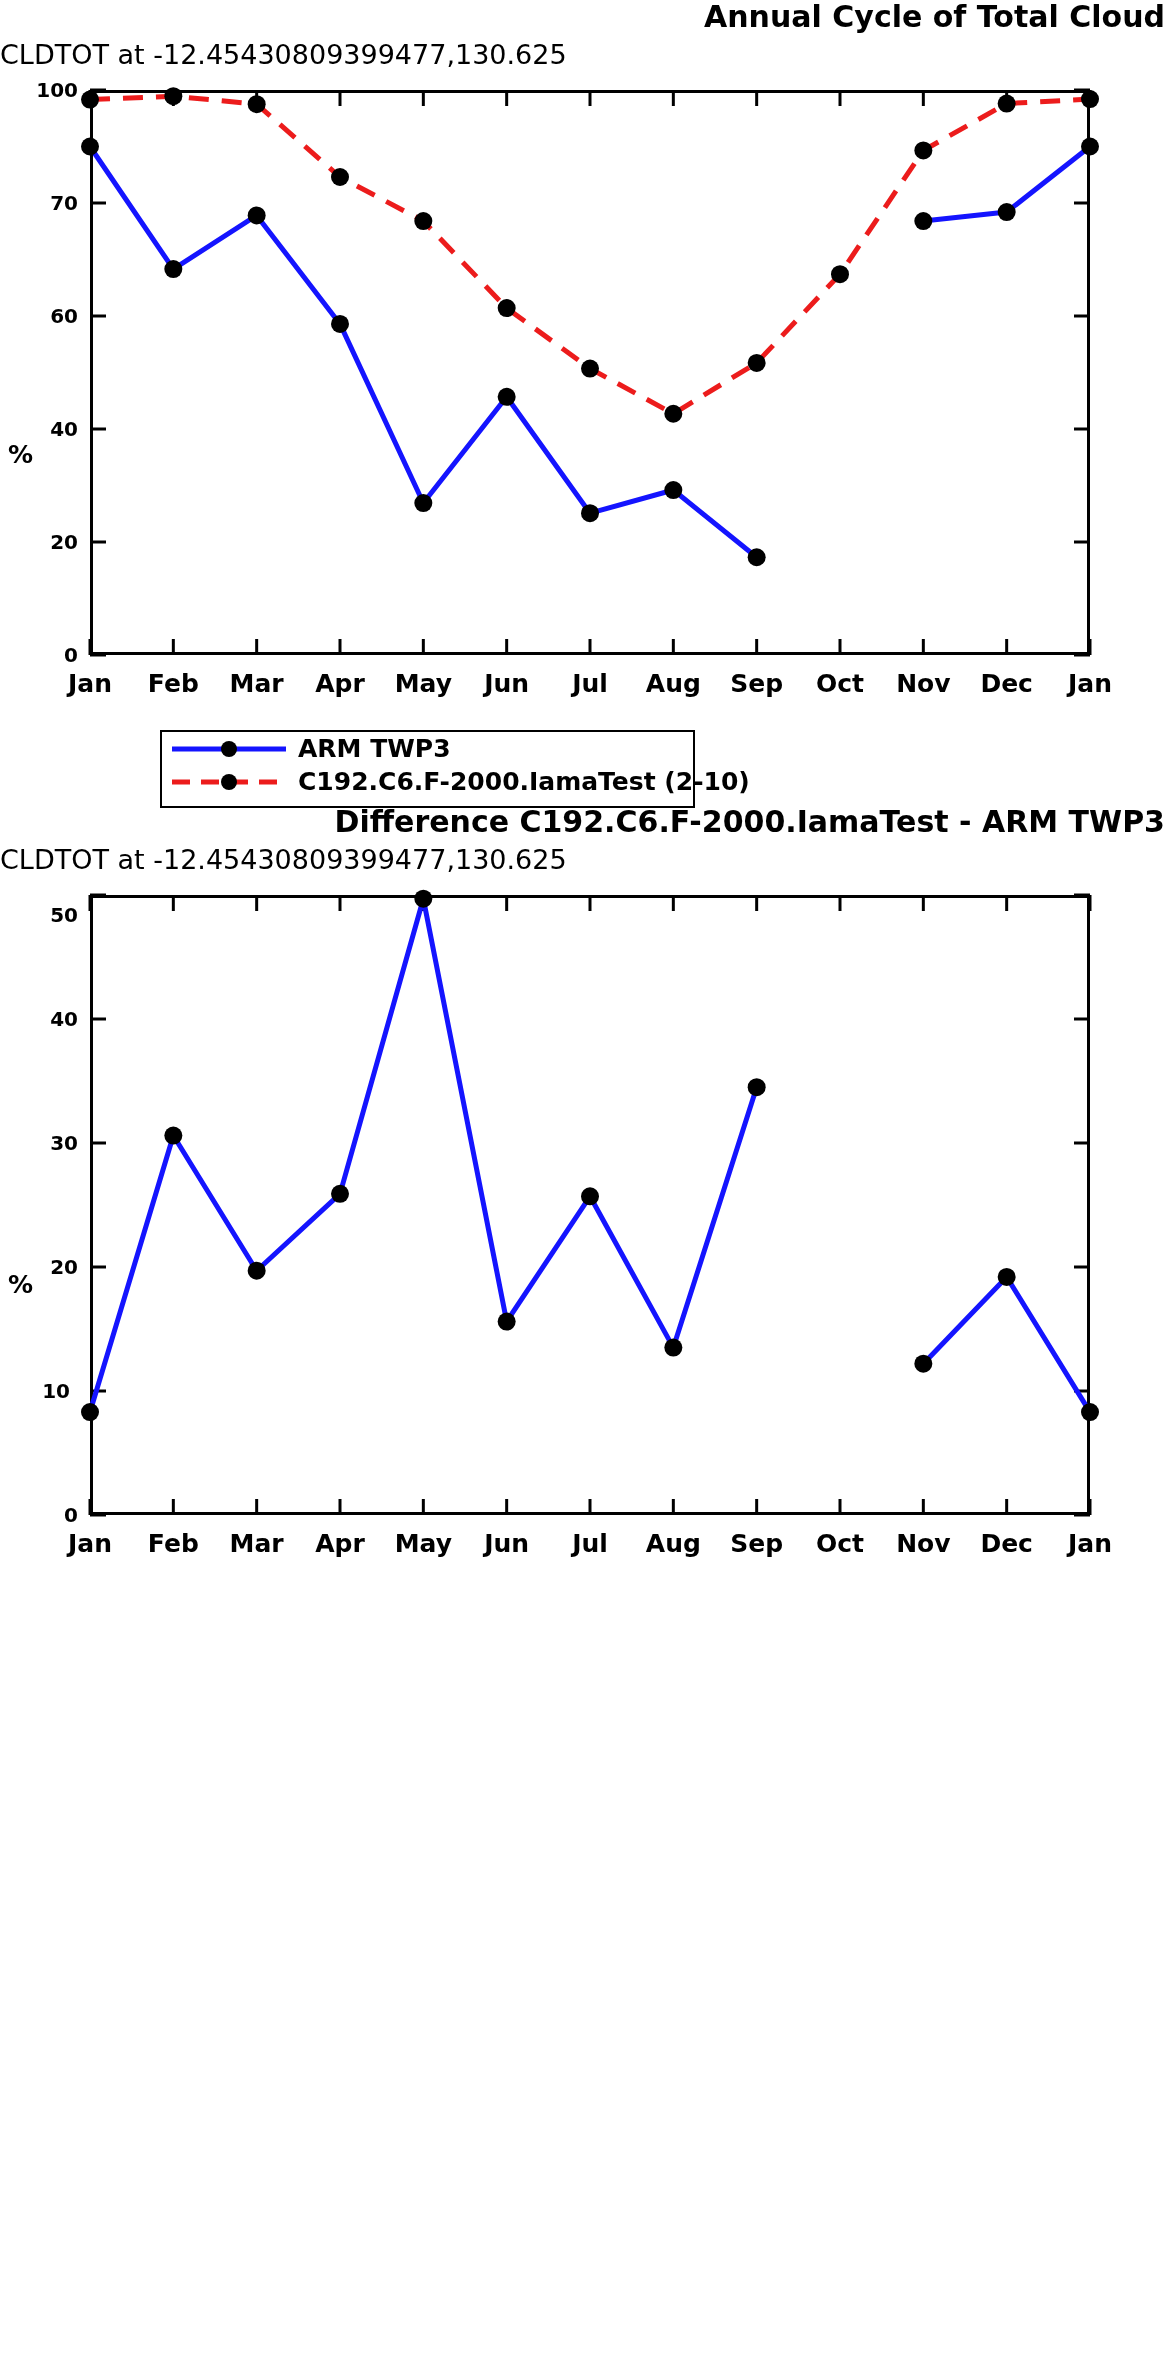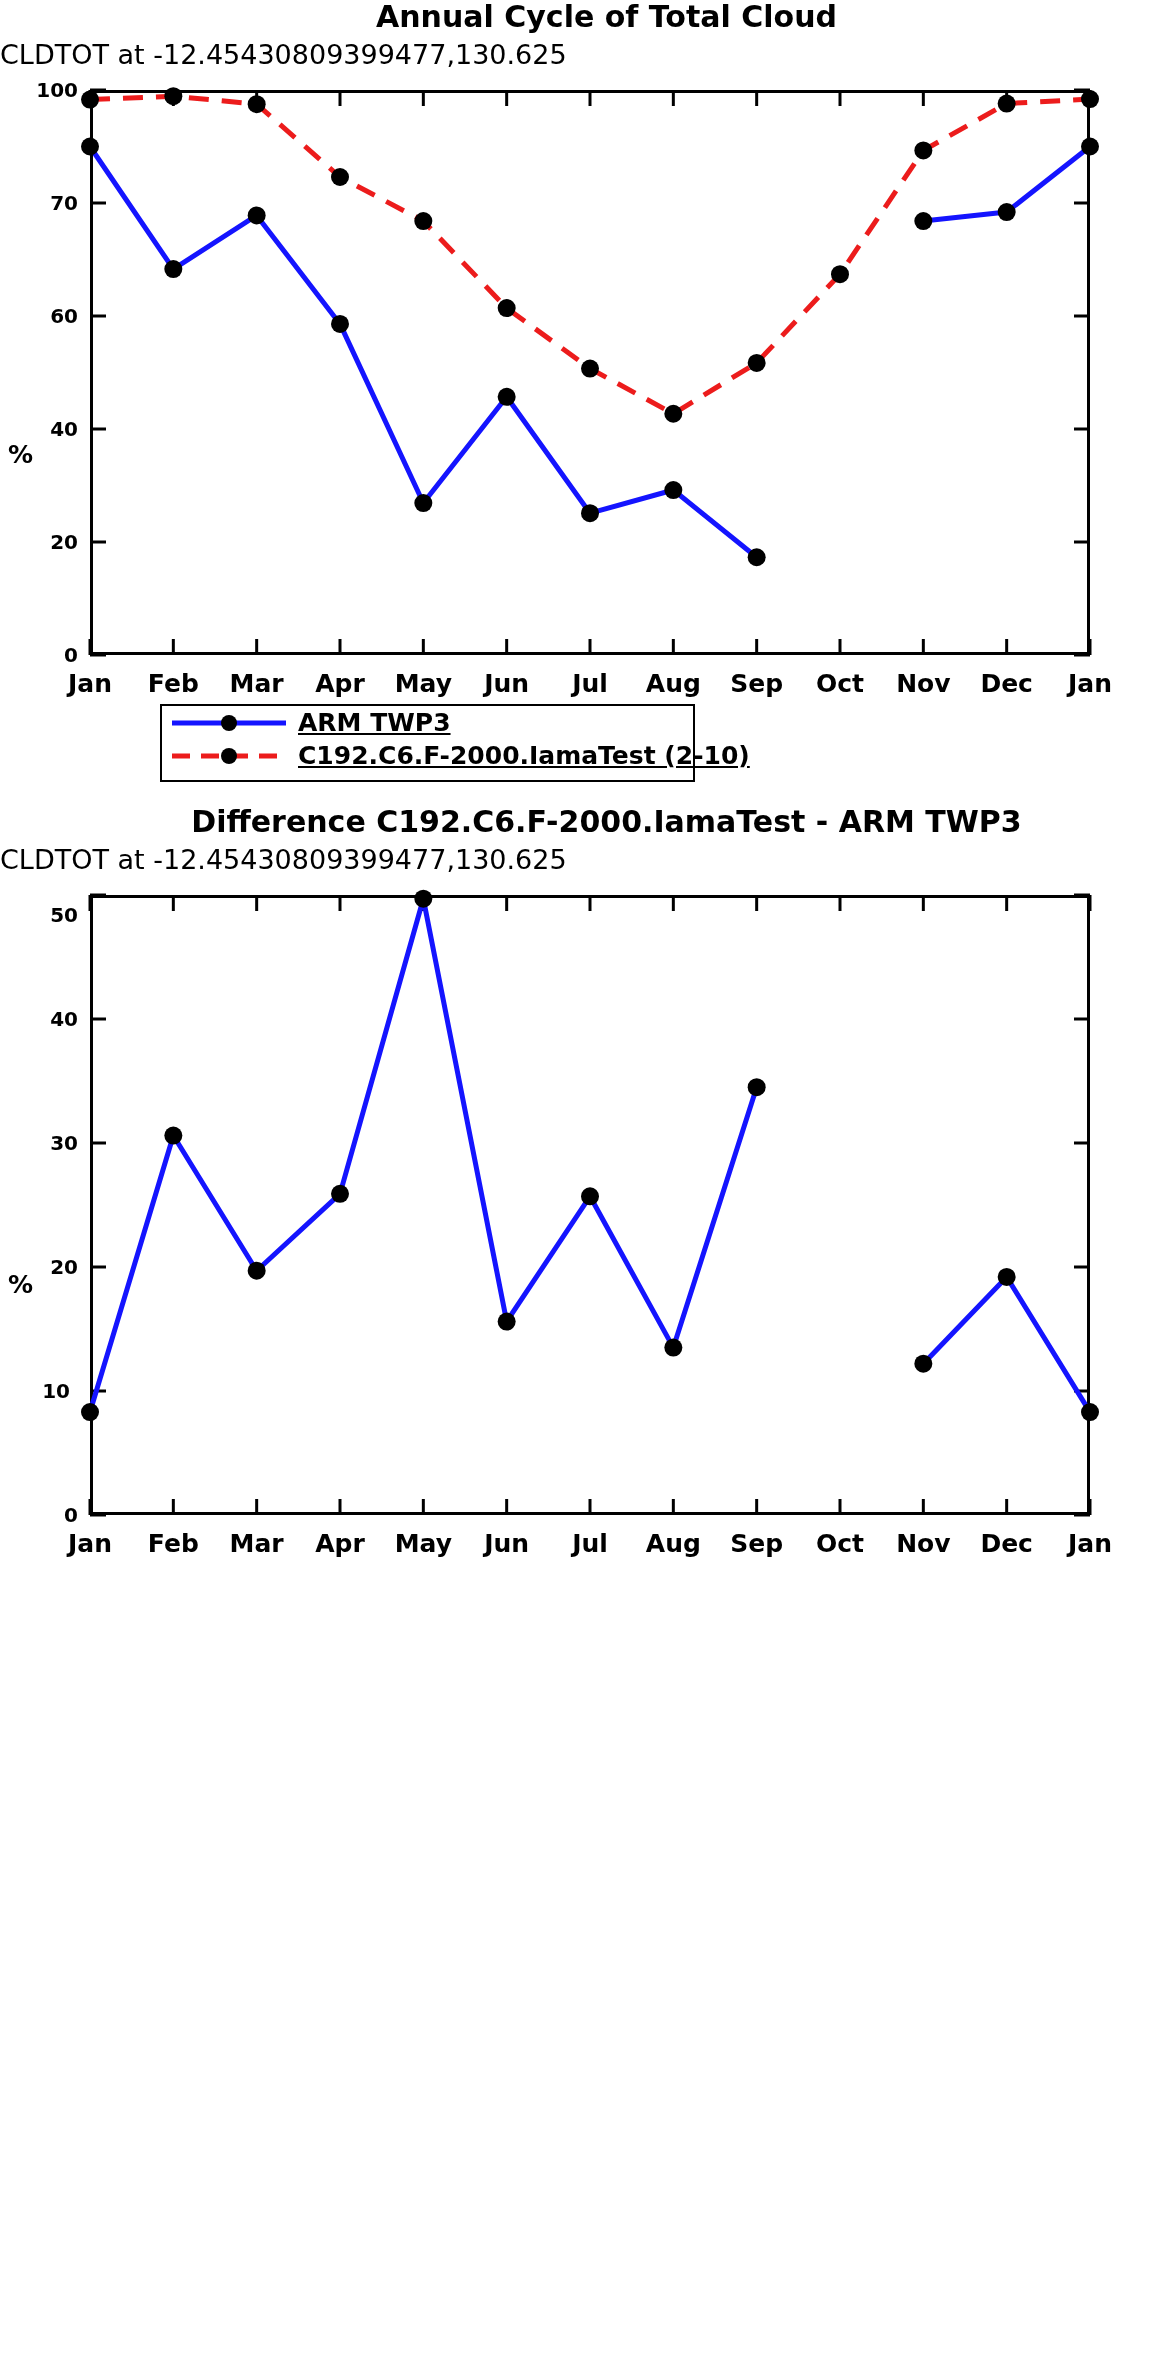--- a/index.html
+++ b/index.html
@@ -20,21 +20,21 @@
     height: 2370px;
   }
 
   
   .chart-block {
     position: absolute;
     left: 0;
     width: 1165px;
   }
   .chart-title {
-    text-align: center;
+    text-align: right;
     font-weight: bold;
     font-size: 30px;
     letter-spacing: 0px;
     line-height: 1.1;
     padding-left: 48px;
   }
   .chart-subtitle {
     font-size: 27px;
     line-height: 1.1;
     margin-top: 7px;
@@ -194,21 +194,21 @@
         <div class="xtick-label" style="left: 506.667px; top: 589px;">Jun</div>
         <div class="xtick-label" style="left: 590px; top: 589px;">Jul</div>
         <div class="xtick-label" style="left: 673.333px; top: 589px;">Aug</div>
         <div class="xtick-label" style="left: 756.667px; top: 589px;">Sep</div>
         <div class="xtick-label" style="left: 840px; top: 589px;">Oct</div>
         <div class="xtick-label" style="left: 923.333px; top: 589px;">Nov</div>
         <div class="xtick-label" style="left: 1006.67px; top: 589px;">Dec</div>
         <div class="xtick-label" style="left: 1090px; top: 589px;">Jan</div>
       </div>
 
-    <div class="legend-box" id="top-legend" style="left:160px; top:704px; width:535px; height:78px;text-decoration:underline;">
+    <div class="legend-box" id="top-legend" style="left:160px; top:730px; width:535px; height:78px;">
       <div class="legend-row">
         <span class="legend-sample">
           <svg width="118" height="26">
             <line x1="2" y1="13" x2="116" y2="13" stroke="#1414ff" stroke-width="5"></line>
             <circle cx="59" cy="13" r="8" fill="#000"></circle>
           </svg>
         </span>
         <span class="legend-text">ARM TWP3</span>
       </div>
       <div class="legend-row">

